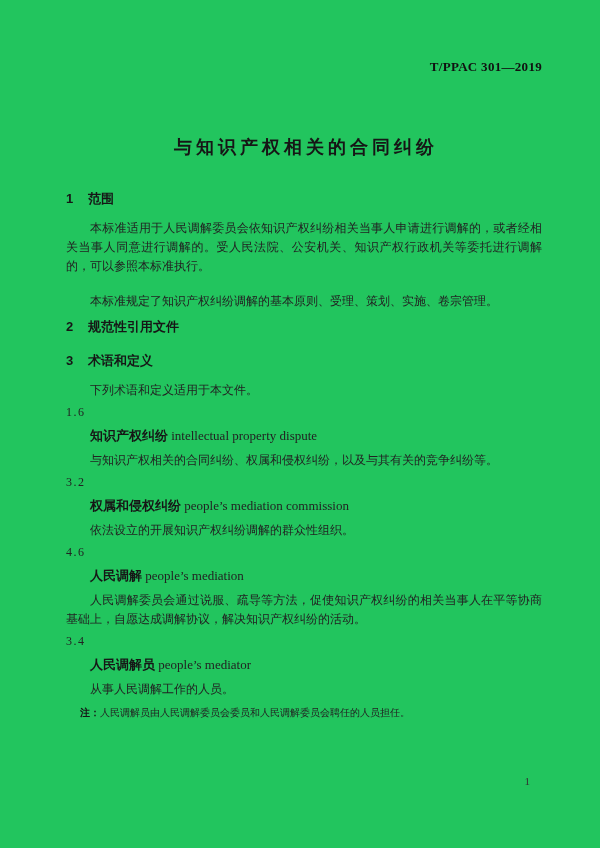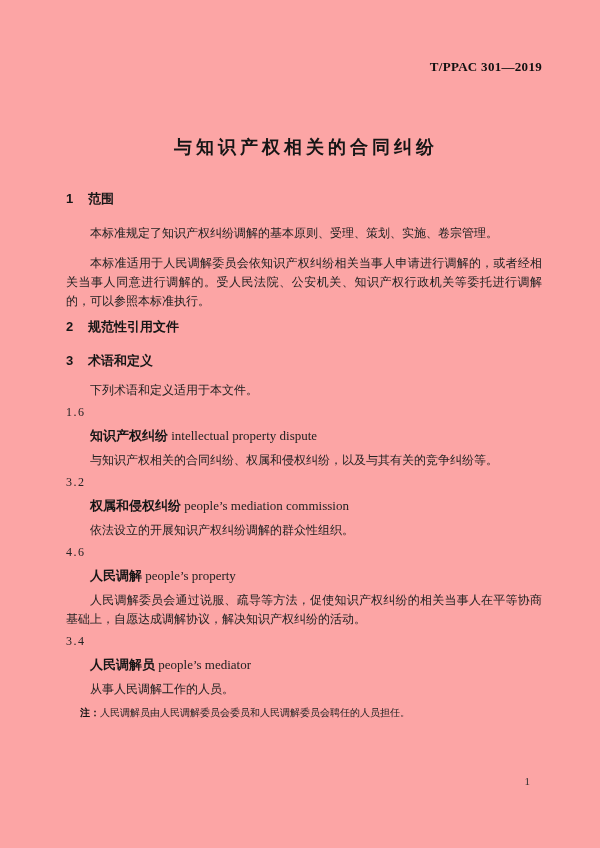--- a/index.html
+++ b/index.html
@@ -1,21 +1,21 @@
 <!DOCTYPE html>
 <html><head>
 <meta charset="utf-8">
 <style>
   * { margin: 0; padding: 0; box-sizing: border-box; }
   html, body { background: #ffffff; }
   .page {
     width: 600px;
     height: 848px;
     margin: 0 auto;
-    background: #fca5a5;
+    background: #22c55e;
     color: #1e1e1e;
     font-family: "Liberation Serif", serif;
     position: relative;
     overflow: hidden;
     padding: 0 58px 0 66px;
   }
   .doc-code {
     margin-top: 59px;
     text-align: right;
     font-family: "Liberation Serif", serif;
@@ -101,22 +101,22 @@
 
 <div class="page">
 
   <div class="doc-code">T/PPAC 301—2019</div>
 
   <h1 class="doc-title">与知识产权相关的合同纠纷</h1>
 
   <div class="sec-heading mt-s1">
     <span class="sec-num">1</span><span>范围</span>
   </div>
+  <p class="para mt-p2">本标准适用于人民调解委员会依知识产权纠纷相关当事人申请进行调解的，或者经相关当事人同意进行调解的。受人民法院、公安机关、知识产权行政机关等委托进行调解的，可以参照本标准执行。</p>
   <p class="para mt-p1">本标准规定了知识产权纠纷调解的基本原则、受理、策划、实施、卷宗管理。</p>
-  <p class="para mt-p2">本标准适用于人民调解委员会依知识产权纠纷相关当事人申请进行调解的，或者经相关当事人同意进行调解的。受人民法院、公安机关、知识产权行政机关等委托进行调解的，可以参照本标准执行。</p>
 
   <div class="sec-heading mt-s2">
     <span class="sec-num">2</span><span>规范性引用文件</span>
   </div>
 
   <div class="sec-heading mt-s3">
     <span class="sec-num">3</span><span>术语和定义</span>
   </div>
   <p class="para mt-p2">下列术语和定义适用于本文件。</p>
 
@@ -130,21 +130,21 @@
   <div class="term-num">3.2</div>
   <div class="term-line">
     <span class="term-zh">权属和侵权纠纷</span>
     <span class="term-en">people’s mediation commission</span>
   </div>
   <p class="para term-def">依法设立的开展知识产权纠纷调解的群众性组织。</p>
 
   <div class="term-num">4.6</div>
   <div class="term-line">
     <span class="term-zh">人民调解</span>
-    <span class="term-en">people’s property</span>
+    <span class="term-en">people’s mediation</span>
   </div>
   <p class="para term-def">人民调解委员会通过说服、疏导等方法，促使知识产权纠纷的相关当事人在平等协商基础上，自愿达成调解协议，解决知识产权纠纷的活动。</p>
 
   <div class="term-num">3.4</div>
   <div class="term-line">
     <span class="term-zh">人民调解员</span>
     <span class="term-en">people’s mediator</span>
   </div>
   <p class="para term-def">从事人民调解工作的人员。</p>
 

